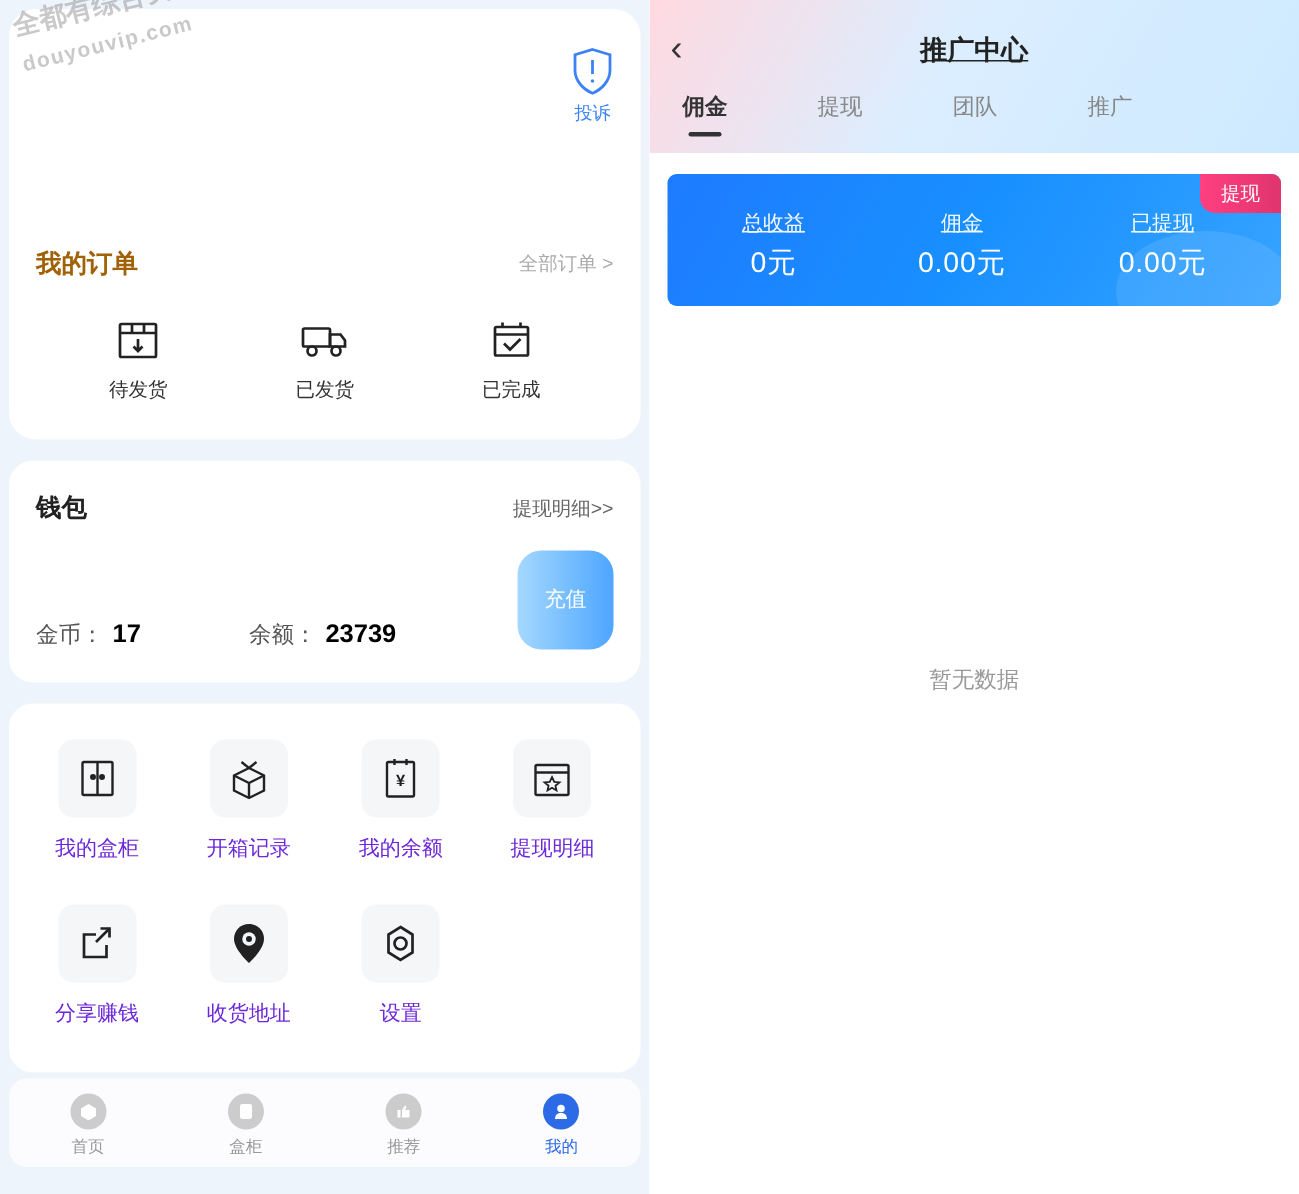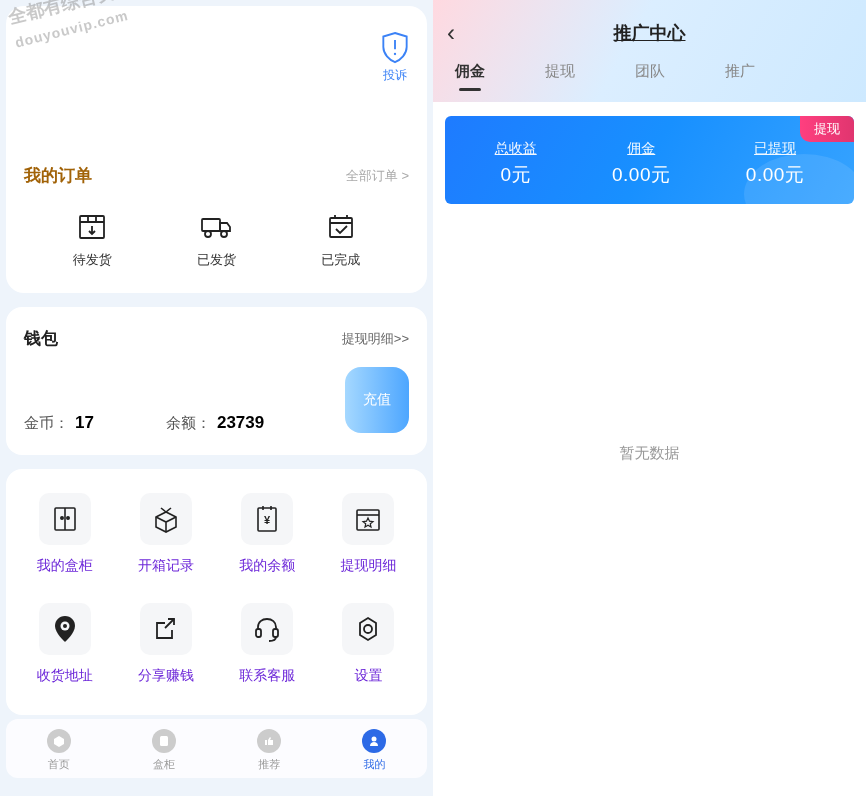--- a/index.html
+++ b/index.html
@@ -183,48 +183,37 @@
               <svg width="28" height="28" viewBox="0 0 28 28" fill="none" stroke="#222" stroke-width="1.6">
                 <rect x="3" y="5" width="22" height="20" rx="1"></rect>
                 <line x1="3" y1="10" x2="25" y2="10"></line>
                 <path d="M14 13 L15.5 16.2 L19 16.6 L16.3 18.8 L17 22 L14 20.2 L11 22 L11.7 18.8 L9 16.6 L12.5 16.2 Z" stroke-width="1.2"></path>
               </svg>
             </div>
           <div class="grid-label">提现明细</div>
         </div>
         <div class="grid-item">
           <div class="icon-box">
+              <svg width="28" height="28" viewBox="0 0 28 28" fill="none" stroke="#222" stroke-width="1.8">
+                <path d="M16 4 L22 4 L22 10"></path>
+                <path d="M22 4 L13 13"></path>
+                <path d="M20 15 V23 H5 V8 H13"></path>
+              </svg>
+            </div>
+          <div class="grid-label">分享赚钱</div>
+        </div>
+        <div class="grid-item">
+          <div class="icon-box">
               <svg width="24" height="30" viewBox="0 0 24 30" fill="#222">
                 <path d="M12 2 C6 2 2 6.5 2 12 C2 19 12 28 12 28 C12 28 22 19 22 12 C22 6.5 18 2 12 2 Z"></path>
                 <circle cx="12" cy="12" r="4.5" fill="#f5f6f8"></circle>
                 <circle cx="12" cy="12" r="2" fill="#222"></circle>
               </svg>
             </div>
           <div class="grid-label">收货地址</div>
-        </div>
-        <div class="grid-item">
-          <div class="icon-box">
-              <svg width="28" height="28" viewBox="0 0 28 28" fill="none" stroke="#222" stroke-width="1.8">
-                <path d="M16 4 L22 4 L22 10"></path>
-                <path d="M22 4 L13 13"></path>
-                <path d="M20 15 V23 H5 V8 H13"></path>
-              </svg>
-            </div>
-          <div class="grid-label">分享赚钱</div>
-        </div>
-        <div class="grid-item">
-          <div class="icon-box">
-              <svg width="28" height="28" viewBox="0 0 28 28" fill="none" stroke="#222" stroke-width="1.8">
-                <path d="M5 15 V12 C5 7 9 4 14 4 C19 4 23 7 23 12 V15"></path>
-                <rect x="3" y="14" width="5" height="8" rx="2"></rect>
-                <rect x="20" y="14" width="5" height="8" rx="2"></rect>
-                <path d="M23 22 C23 25 19 26 16 26"></path>
-              </svg>
-            </div>
-          <div class="grid-label">联系客服</div>
         </div>
         <div class="grid-item">
           <div class="icon-box">
               <svg width="28" height="28" viewBox="0 0 28 28" fill="none" stroke="#222" stroke-width="1.8">
                 <polygon points="14,3 22,8 22,20 14,25 6,20 6,8"></polygon>
                 <circle cx="14" cy="14" r="4"></circle>
               </svg>
             </div>
           <div class="grid-label">设置</div>
         </div>

